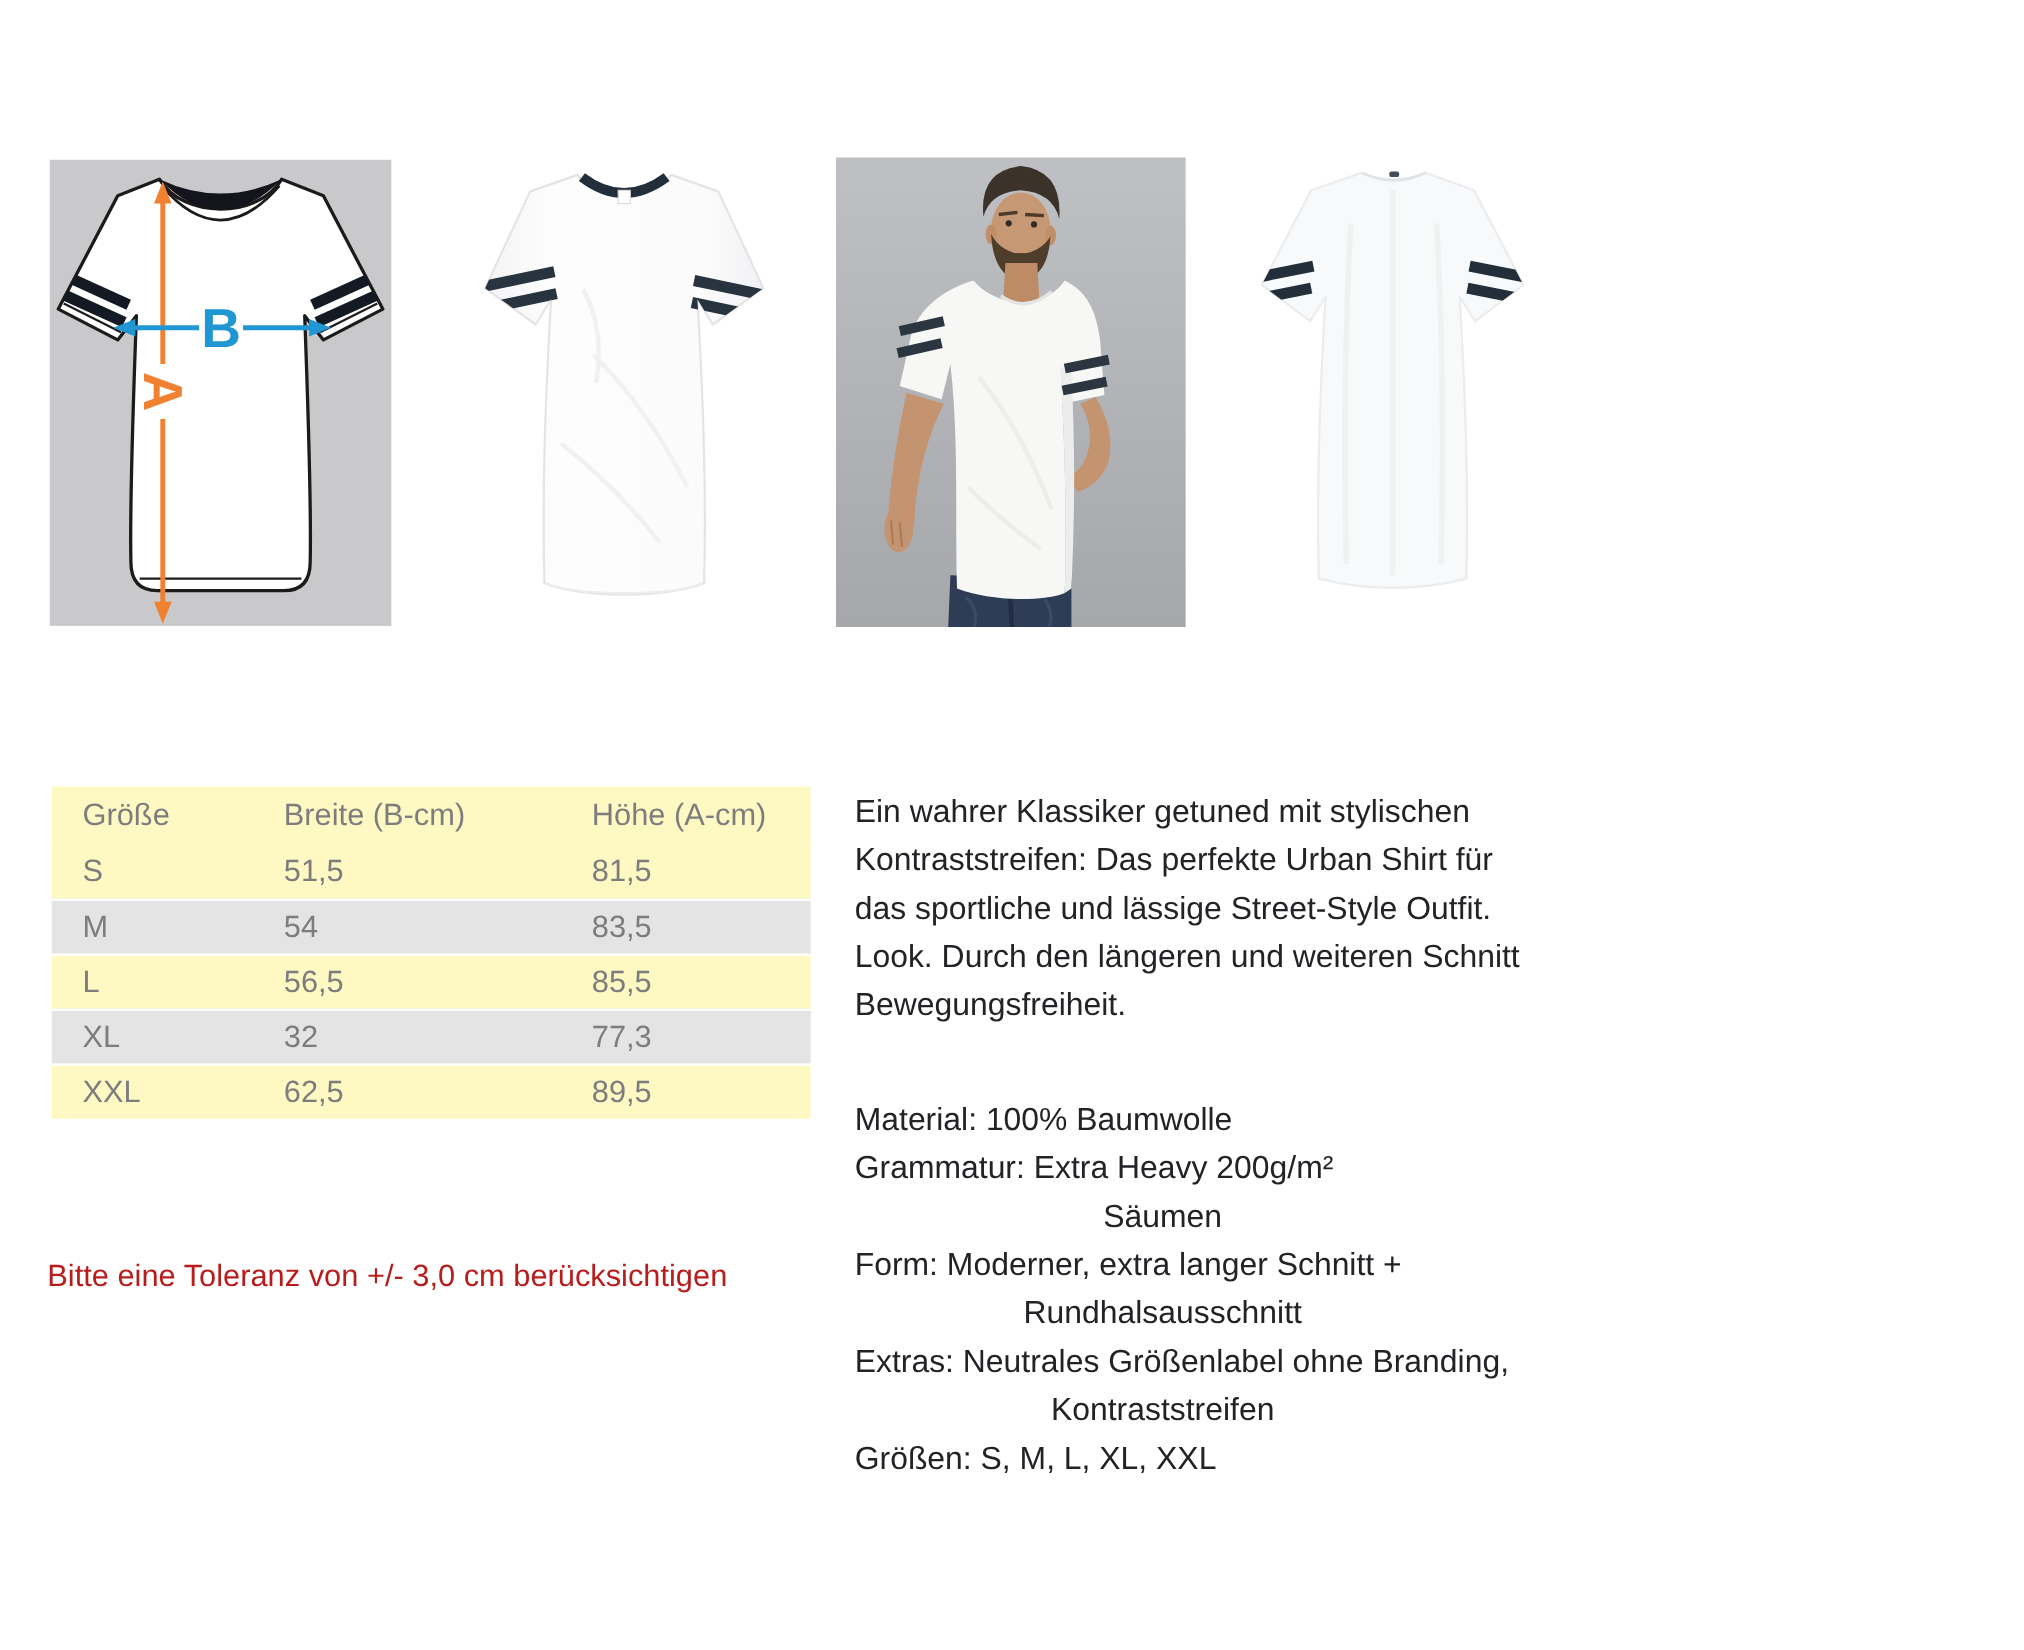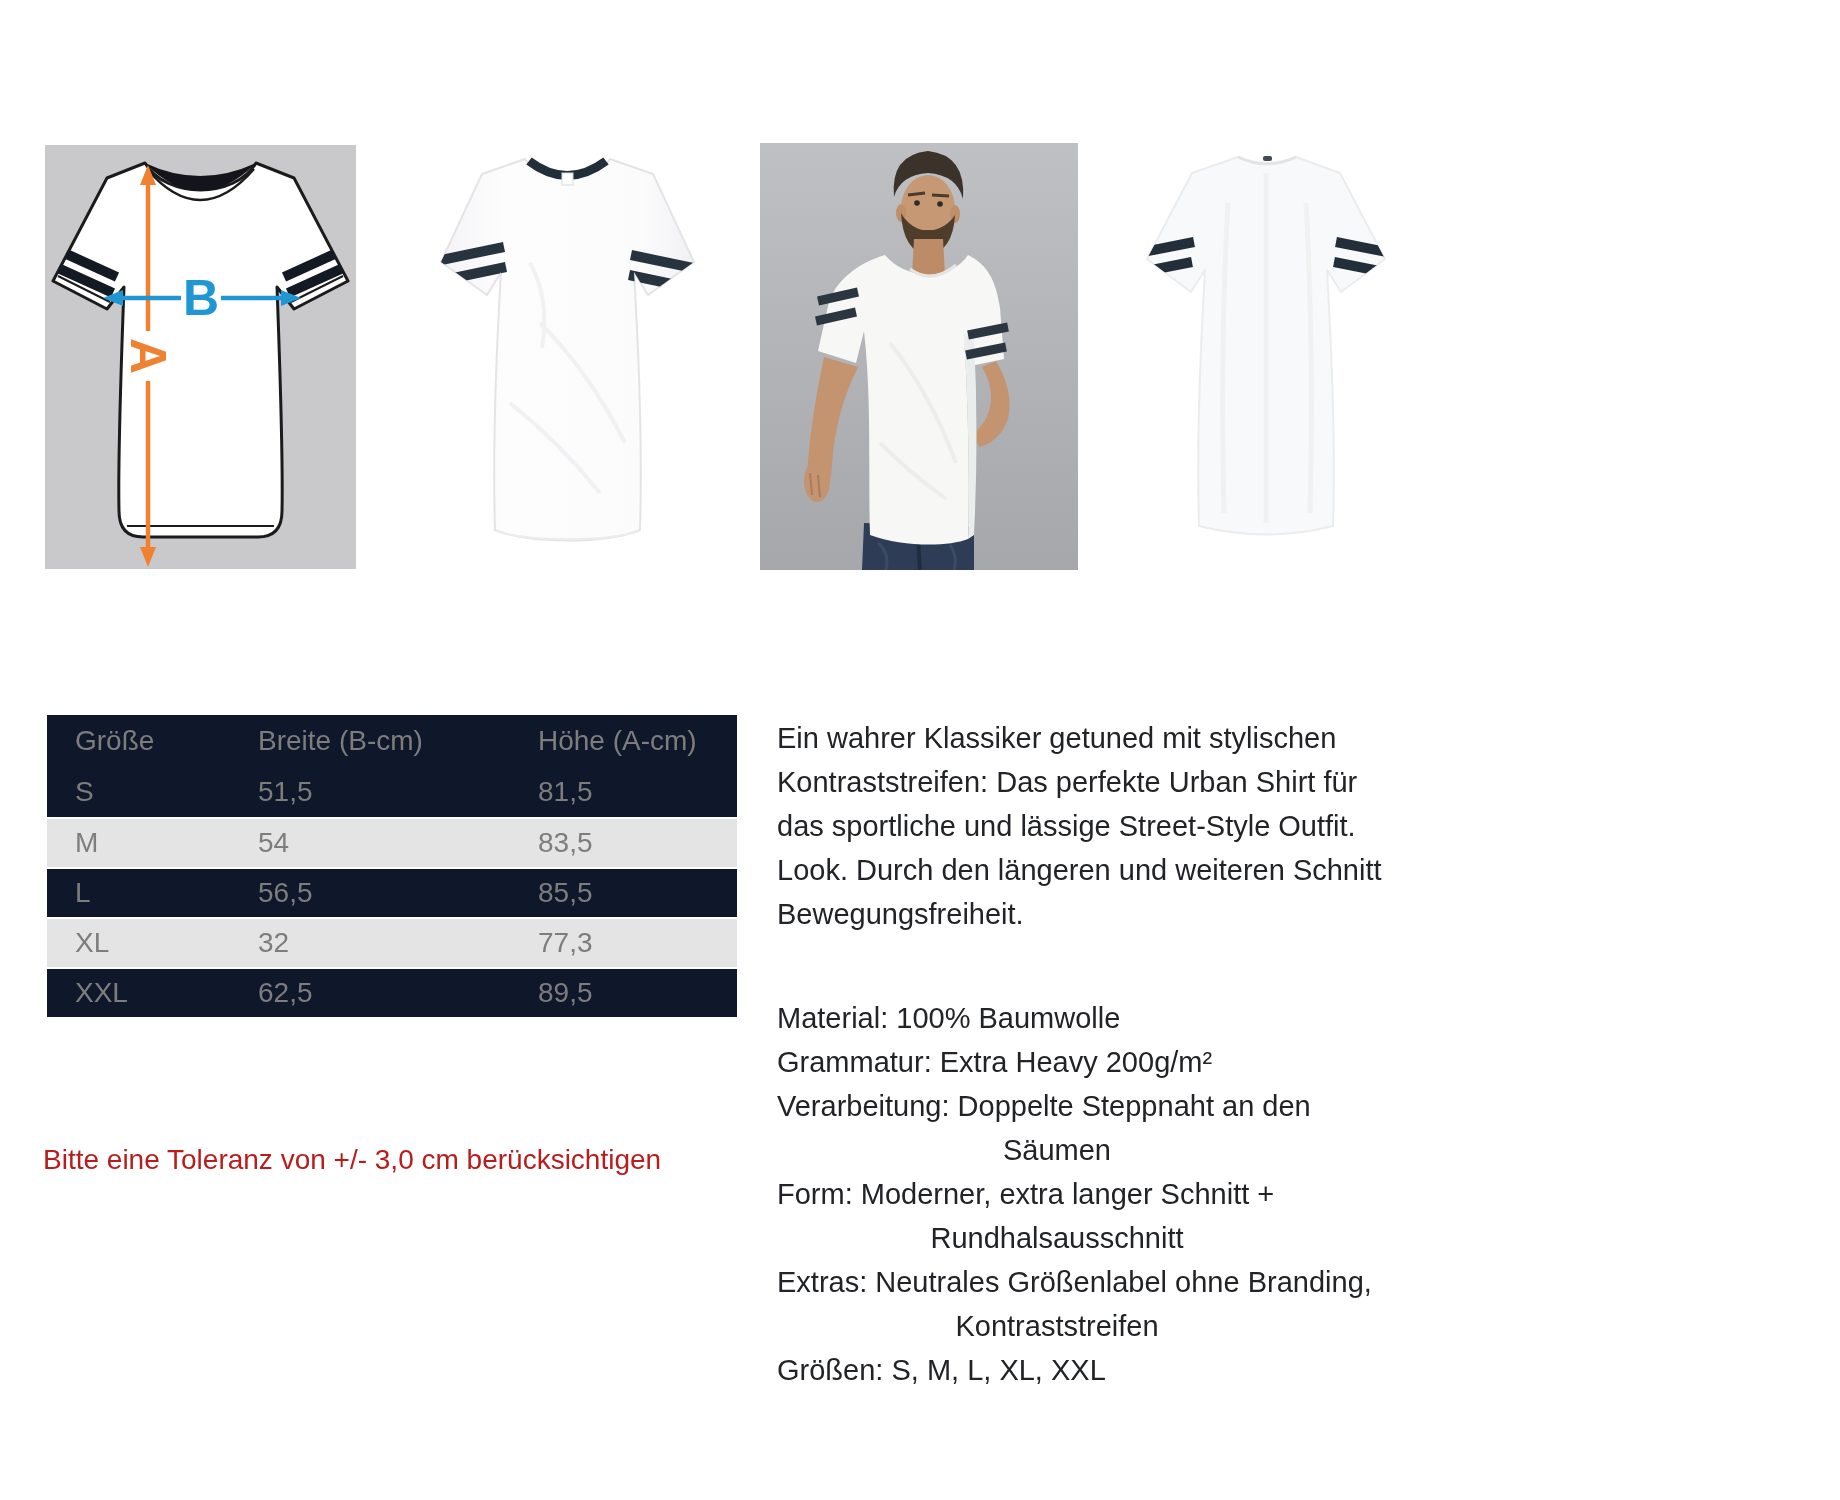--- a/index.html
+++ b/index.html
@@ -11,21 +11,21 @@
   #img-diagram{left:45px;top:145px;width:311px;height:424px}
   #img-front{left:390px;top:143px;width:355px;height:427px}
   #img-model{left:760px;top:143px;width:318px;height:427px}
   #img-back{left:1100px;top:143px;width:330px;height:427px}
   .img-box svg{display:block;width:100%;height:100%}
 
   .size-table{position:absolute;left:47px;top:715px;width:690px;font-size:28px;color:#7d7d7e}
   .trow{display:grid;grid-template-columns:183px 280px 227px;height:50px;align-items:center}
   .trow.thead{height:52px}
   .trow>div{padding-left:28px;white-space:nowrap}
-  .light{background:#0f172a}
+  .light{background:#fef9c3}
   .dark{background:#e4e4e5}
   .sep{border-top:2px solid #ffffff}
 
   .tolerance{position:absolute;left:43px;top:1144px;font-size:28px;color:#b91c1c;white-space:nowrap}
 
   .description{position:absolute;left:777px;top:716px;width:625px;font-size:29px;line-height:44px;color:#212326}
   .description .cont{width:560px;text-align:center}
   .spec-block{margin-top:60px}
 
   text.dim-label{font-family:"Liberation Sans",sans-serif;font-weight:bold;font-size:50px}
@@ -226,21 +226,20 @@
     <div>
         <div>Ein wahrer Klassiker getuned mit stylischen</div>
         <div>Kontraststreifen: Das perfekte Urban Shirt für</div>
         <div>das sportliche und lässige Street-Style Outfit.</div>
         <div>Look. Durch den längeren und weiteren Schnitt</div>
         <div>Bewegungsfreiheit.</div>
       </div>
     <div class="spec-block">
         <div>Material: 100% Baumwolle</div>
         <div>Grammatur: Extra Heavy 200g/m²</div>
-        <div>Verarbeitung: Doppelte Steppnaht an den</div>
         <div class="cont">Säumen</div>
         <div>Form: Moderner, extra langer Schnitt +</div>
         <div class="cont">Rundhalsausschnitt</div>
         <div>Extras: Neutrales Größenlabel ohne Branding,</div>
         <div class="cont">Kontraststreifen</div>
         <div>Größen: S, M, L, XL, XXL</div>
       </div>
   </div>
 
 </div>

